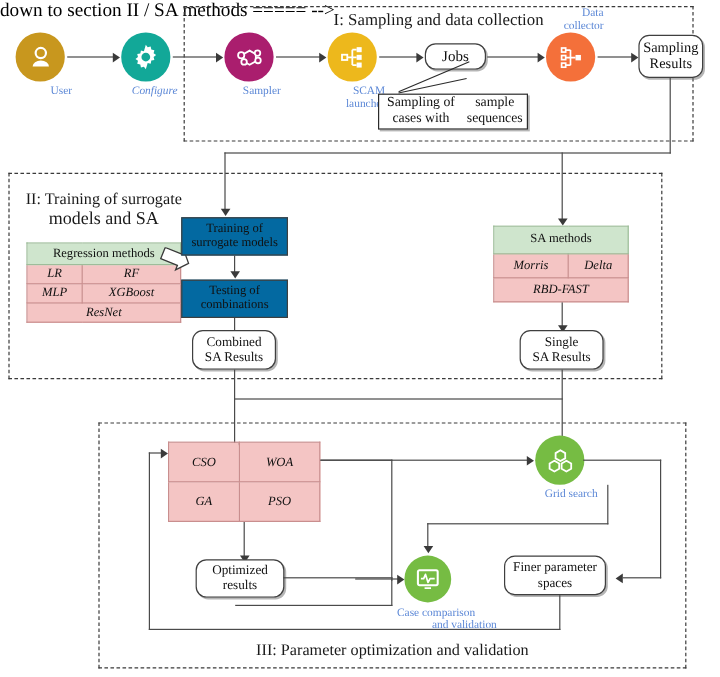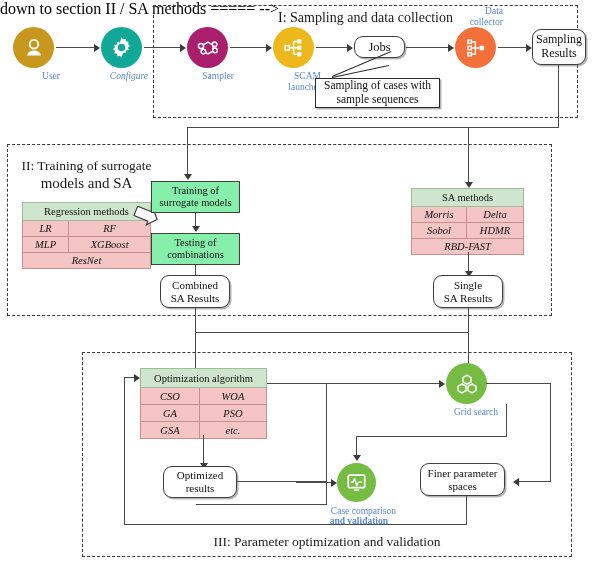--- a/index.html
+++ b/index.html
@@ -18,21 +18,21 @@
         justify-content:center;}
   .node svg{display:block;}
   .node-label{position:absolute;color:#5b87d6;text-align:right;
               font-family:"Liberation Serif",serif;font-size:9.5px;line-height:1.15;}
 
   
   .rbox{position:absolute;box-sizing:border-box;background:#fff;border:1.2px solid #3f3f3f;
         border-radius:9px;display:flex;align-items:center;justify-content:center;
         text-align:center;line-height:1.15;color:#111;
         box-shadow:1.5px 1.5px 0 rgba(120,120,120,.55);}
-  .sbox{position:absolute;box-sizing:border-box;background:#86efac;border:1.2px solid #3f3f3f;
+  .sbox{position:absolute;box-sizing:border-box;background:#0369a1;border:1.2px solid #3f3f3f;
         border-radius:0;display:flex;align-items:center;justify-content:center;
         text-align:center;line-height:1.15;color:#111;}
   .callout{position:absolute;box-sizing:border-box;background:#fff;border:1.1px solid #2b2b2b;
         display:flex;align-items:center;justify-content:center;text-align:center;
         line-height:1.2;color:#111;box-shadow:1.5px 1.5px 0 rgba(120,120,120,.55);}
 
   
   .mtable{position:absolute;box-sizing:border-box;border-collapse:collapse;}
   .mtable table{border-collapse:collapse;width:100%;height:100%;
                 font-family:"Liberation Serif",serif;}
@@ -152,21 +152,21 @@
   <div class="ln lnh" style="left:498px;top:47px;width:30px;"></div>
   <div class="arr arr-r" style="left:526px;top:43.5px;"></div>
 
   
   <div class="rbox" style="left:532px;top:29px;width:54px;height:36px;font-size:12px;flex-direction:column;">
     <span>Sampling</span>
     <span>Results</span>
   </div>
 
   
-  <div class="callout" style="left:315px;top:78px;width:125px;height:30px;font-size:11.5px;flex-direction:column;">
+  <div class="callout" style="left:315px;top:78px;width:125px;height:30px;font-size:11.5px;flex-direction:row;">
     <span>Sampling of cases with</span>
     <span>sample sequences</span>
   </div>
   
   <div class="leader" style="left:332px;top:76px;width:64px;transform:rotate(-23deg);"></div>
   <div class="leader" style="left:332px;top:77px;width:58px;transform:rotate(-12deg);"></div>
 
    down to section II / SA methods ===== --&gt;
   <div class="ln lnv" style="left:558px;top:65px;height:63px;"></div>
   <div class="ln lnh" style="left:187px;top:127px;width:372px;"></div>
@@ -235,24 +235,20 @@
     <table>
       <tbody>
           <tr>
             <td class="hdr" colspan="2" style="height:17px;">SA methods</td>
           </tr>
       <tr>
         <td class="cell" style="height:15px;">Morris</td>
         <td class="cell">Delta</td>
       </tr>
       <tr>
-        <td class="cell" style="height:15px;">Sobol</td>
-        <td class="cell">HDMR</td>
-      </tr>
-      <tr>
             <td class="cell" colspan="2" style="height:15px;">RBD-FAST</td>
           </tr>
     </tbody>
       </table>
   </div>
 
   <div class="ln lnv" style="left:468px;top:252px;height:23px;"></div>
   <div class="arr arr-d" style="left:465px;top:271px;"></div>
 
   
@@ -269,34 +265,27 @@
   <div class="arr arr-d" style="left:465px;top:369px;"></div>
 
   <div class="ln lnh" style="left:195px;top:332px;width:274px;"></div>
 
   
 
   
   <div class="mtable" style="left:140px;top:368px;width:127px;height:67px;font-size:10.5px;">
     <table>
       <tbody>
-          <tr>
-            <td class="hdr" colspan="2" style="height:18px;">Optimization algorithm</td>
-          </tr>
       <tr>
         <td class="cell" style="height:16px;">CSO</td>
         <td class="cell">WOA</td>
       </tr>
       <tr>
         <td class="cell" style="height:16px;">GA</td>
         <td class="cell">PSO</td>
-      </tr>
-      <tr>
-        <td class="cell" style="height:16px;">GSA</td>
-        <td class="cell">etc.</td>
       </tr>
     </tbody>
       </table>
   </div>
 
   <div class="ln lnv" style="left:203px;top:435px;height:32px;"></div>
   <div class="arr arr-d" style="left:200px;top:463px;"></div>
 
   
   <div class="rbox" style="left:163px;top:466px;width:74px;height:32px;font-size:11px;flex-direction:column;">
@@ -316,21 +305,21 @@
 
   
   <div class="node" style="left:337px;top:463px;width:39px;height:39px;background:#76bc43;">
     <svg width="23" height="23" viewBox="0 0 24 24">
       <rect x="3.4" y="4.4" width="17.2" height="13.0" rx="1.4" fill="none" stroke="#fff" stroke-width="1.8"></rect>
       <path d="M6.0 11.6 H8.4 L10.0 8.0 L12.2 15.0 L14.0 11.6 H18.0" fill="none" stroke="#fff" stroke-width="1.5" stroke-linejoin="round"></path>
       <path d="M9.2 20.0 H14.8" stroke="#fff" stroke-width="1.6"></path>
     </svg>
   </div>
   <div class="node-label" style="left:318px;top:506px;width:78px;">Case comparison</div>
-  <div class="node-label" style="left:310px;top:516px;width:78px;font-weight:bold;">and validation</div>
+  <div class="node-label" style="left:336px;top:516px;width:78px;">and validation</div>
 
   
   <div class="rbox" style="left:420px;top:463px;width:85px;height:33px;font-size:11px;flex-direction:column;">
     <span>Finer parameter</span>
     <span>spaces</span>
   </div>
 
   
 
   

